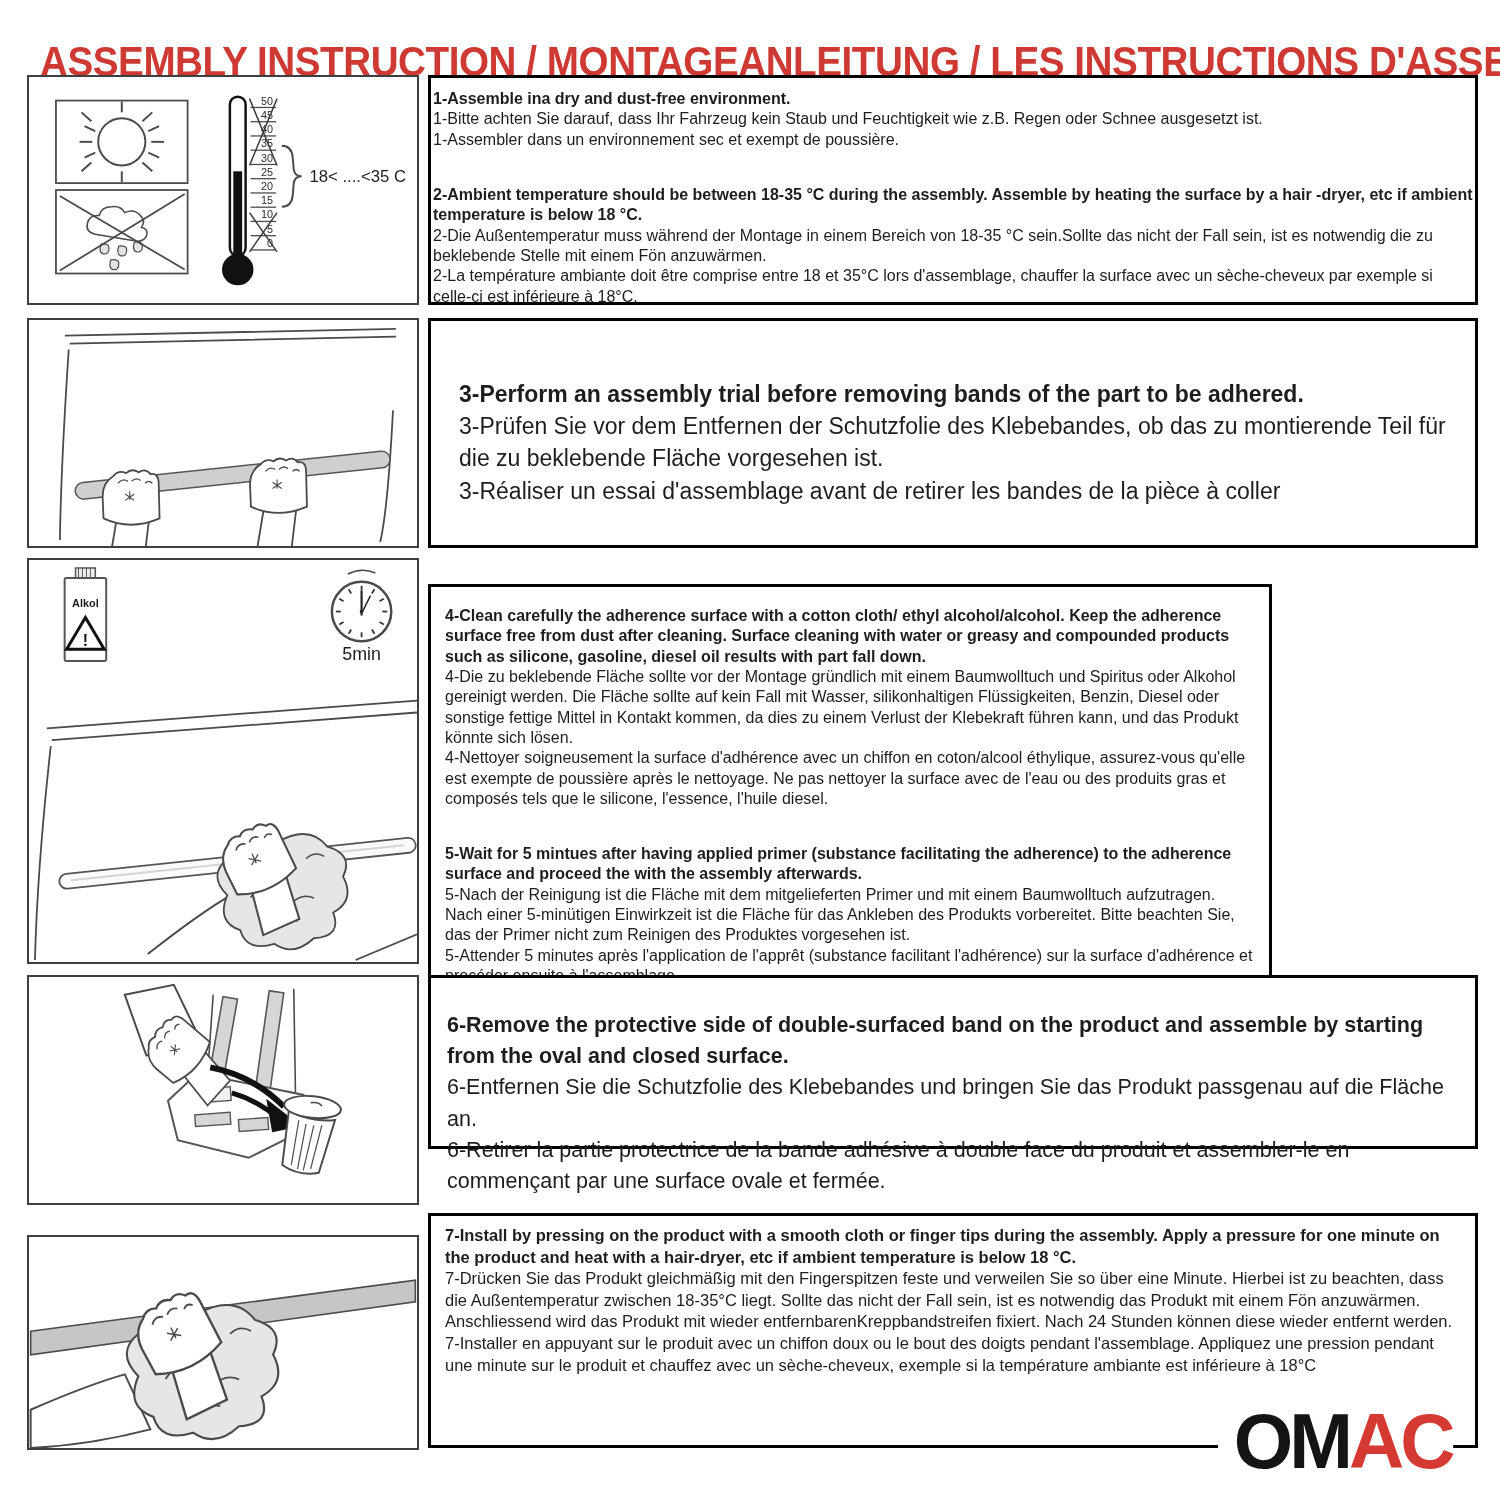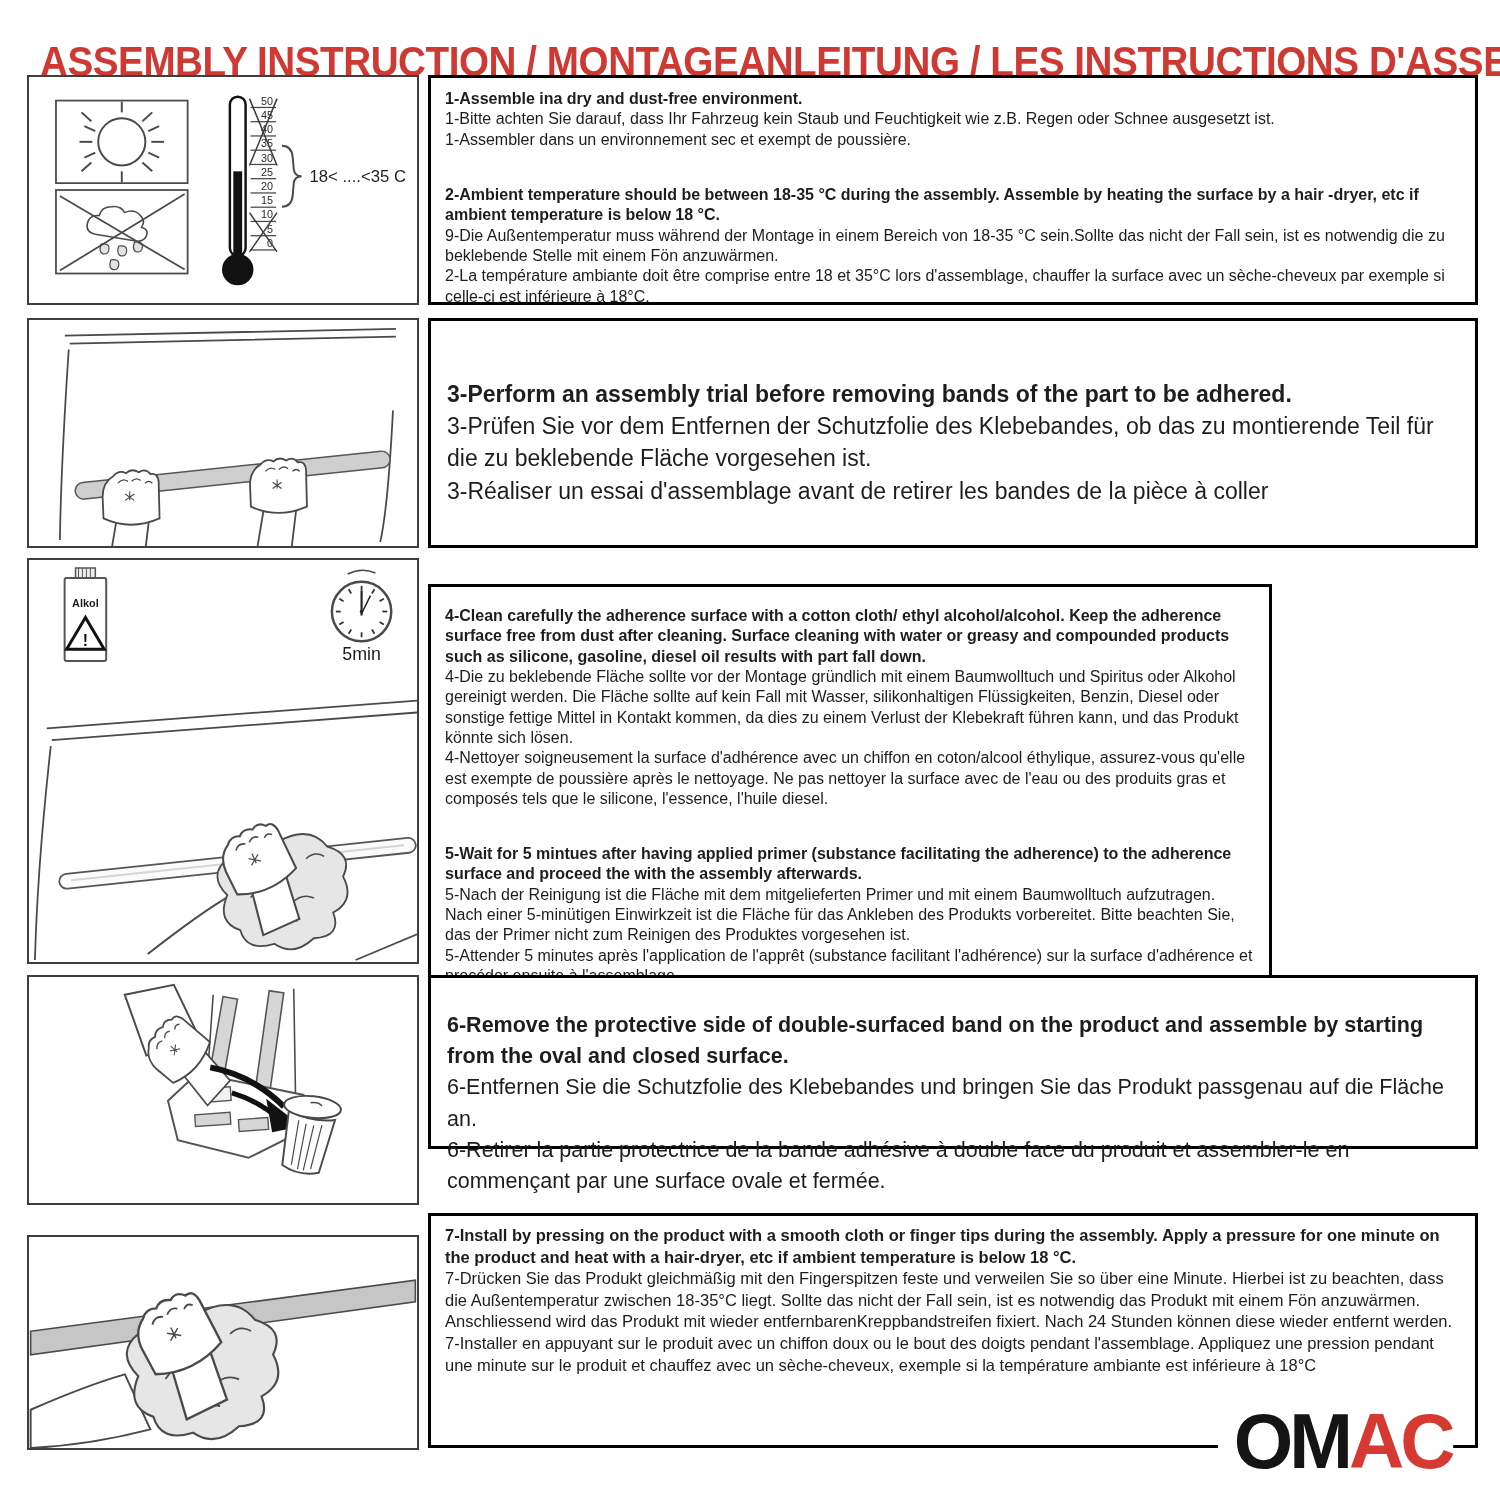--- a/index.html
+++ b/index.html
@@ -7,23 +7,23 @@
         font-family:"Liberation Sans",sans-serif;color:#1d1d1b;overflow:hidden;}
   .title{position:absolute;left:40px;top:10px;font-size:42px;font-weight:bold;
          color:#ce3a33;letter-spacing:-0.5px;white-space:nowrap;
          transform:scaleX(0.92);transform-origin:left center;}
   .ill{position:absolute;border:2px solid #3f3f3f;background:#fff;box-sizing:border-box;}
   .txt{position:absolute;border:3px solid #000;background:#fff;box-sizing:border-box;}
   .ill svg{display:block;width:100%;height:100%;}
   p{margin:0;}
   .b{font-weight:bold;}
   .gap{margin-top:35px;}
-  .txt1{left:428px;top:75px;width:1050px;height:230px;font-size:16px;line-height:1.27;padding:11px 14px;}
+  .txt1{left:428px;top:75px;width:1050px;height:230px;font-size:16px;line-height:1.27;padding:11px 2px;}
   .ill1{left:27px;top:75px;width:392px;height:230px;}
-  .txt2{left:428px;top:318px;width:1050px;height:230px;font-size:23px;line-height:1.4;padding:57px 16px 0;}
+  .txt2{left:428px;top:318px;width:1050px;height:230px;font-size:23px;line-height:1.4;padding:57px 28px 0;}
   .ill2{left:27px;top:318px;width:392px;height:230px;}
   .txt3{left:428px;top:584px;width:844px;height:406px;font-size:16px;line-height:1.27;padding:19px 14px;}
   .ill3{left:27px;top:558px;width:392px;height:406px;}
   .txt4{left:428px;top:975px;width:1050px;height:174px;font-size:21.5px;line-height:1.45;padding:32px 16px 13px;}
   .ill4{left:27px;top:975px;width:392px;height:230px;}
   .txt5{left:428px;top:1213px;width:1050px;height:235px;font-size:16.5px;line-height:1.31;padding:9px 14px;}
   .ill5{left:27px;top:1235px;width:392px;height:215px;}
   .logo{position:absolute;left:1218px;top:1398px;background:#fff;padding:4px 2px 4px 16px;
         font-size:78px;font-weight:bold;letter-spacing:-4px;line-height:1;white-space:nowrap;
         transform:scaleX(0.98);transform-origin:left center;}
@@ -119,21 +119,21 @@
         <path d="M256,70 Q266,70 267,82 L268,94 Q269,101 276,101 Q269,101 268,108 L267,120 Q266,132 256,132" class="line-art" stroke-width="2"></path>
         <text x="284" y="107" font-size="17" fill="#1d1d1b" font-family="Liberation Sans, sans-serif">18&lt; ....&lt;35 C</text>
       </g>
     </svg>
   </div>
   <div class="txt txt1">
     <p class="b">1-Assemble ina dry and dust-free environment.</p>
     <p>1-Bitte achten Sie darauf, dass Ihr Fahrzeug kein Staub und Feuchtigkeit wie z.B. Regen oder Schnee ausgesetzt ist.</p>
     <p>1-Assembler dans un environnement sec et exempt de poussière.</p>
     <p class="b gap">2-Ambient temperature should be between 18-35 °C  during the assembly. Assemble by heating the surface by a hair -dryer, etc if ambient temperature is below 18 °C.</p>
-    <p>9-Die Außentemperatur muss während der Montage in einem Bereich von 18-35 °C  sein.Sollte das nicht der Fall sein, ist es notwendig die zu beklebende Stelle mit einem Fön anzuwärmen.</p>
+    <p>2-Die Außentemperatur muss während der Montage in einem Bereich von 18-35 °C  sein.Sollte das nicht der Fall sein, ist es notwendig die zu beklebende Stelle mit einem Fön anzuwärmen.</p>
     <p>2-La température ambiante doit être comprise entre 18 et 35°C lors d'assemblage, chauffer la surface avec un sèche-cheveux par exemple si celle-ci est inférieure à 18°C.</p>
   </div>
 
   <div class="ill ill2">
     <svg viewBox="0 0 392 230">
       <g>
         <path d="M35,16 L372,9 M40,24 L372,17" class="line-art" stroke-width="1.8"></path>
         <path d="M39,30 C35,90 31,160 30,224" class="line-art" stroke-width="1.8"></path>
         <path d="M369,92 C366,150 362,200 356,226" class="line-art" stroke-width="1.8"></path>
       </g>

